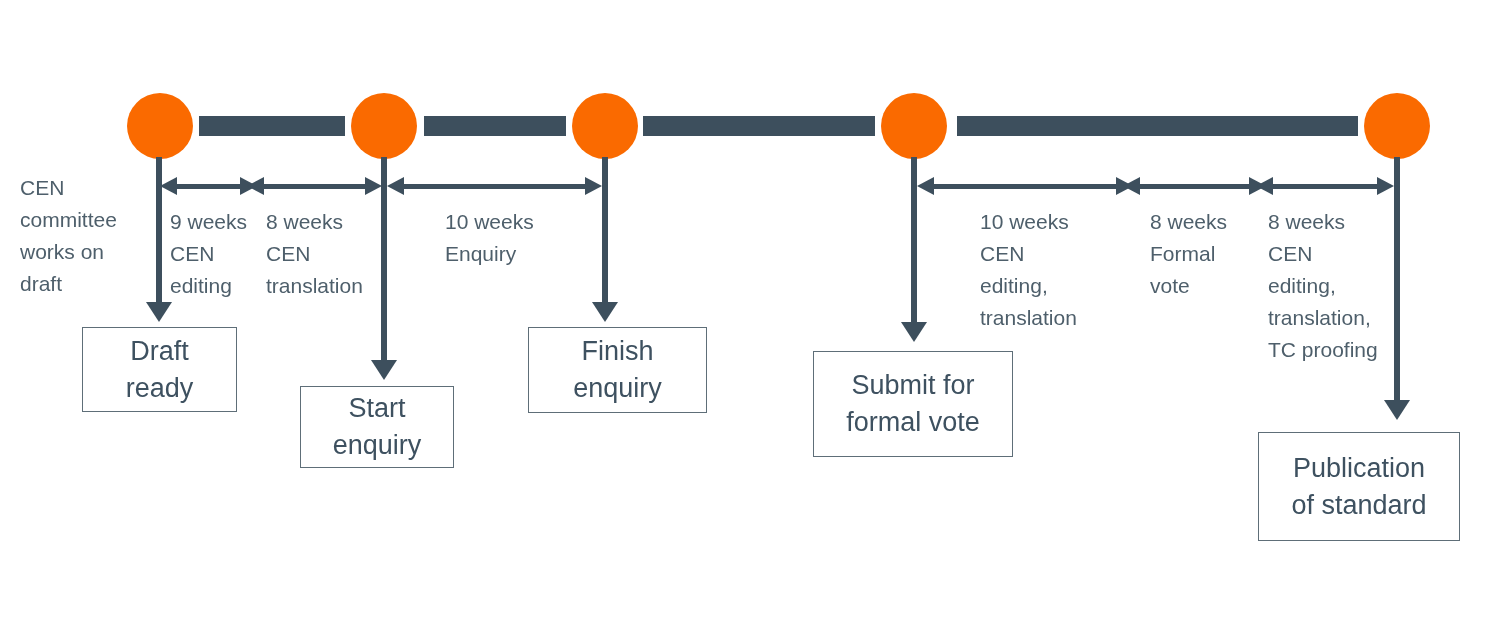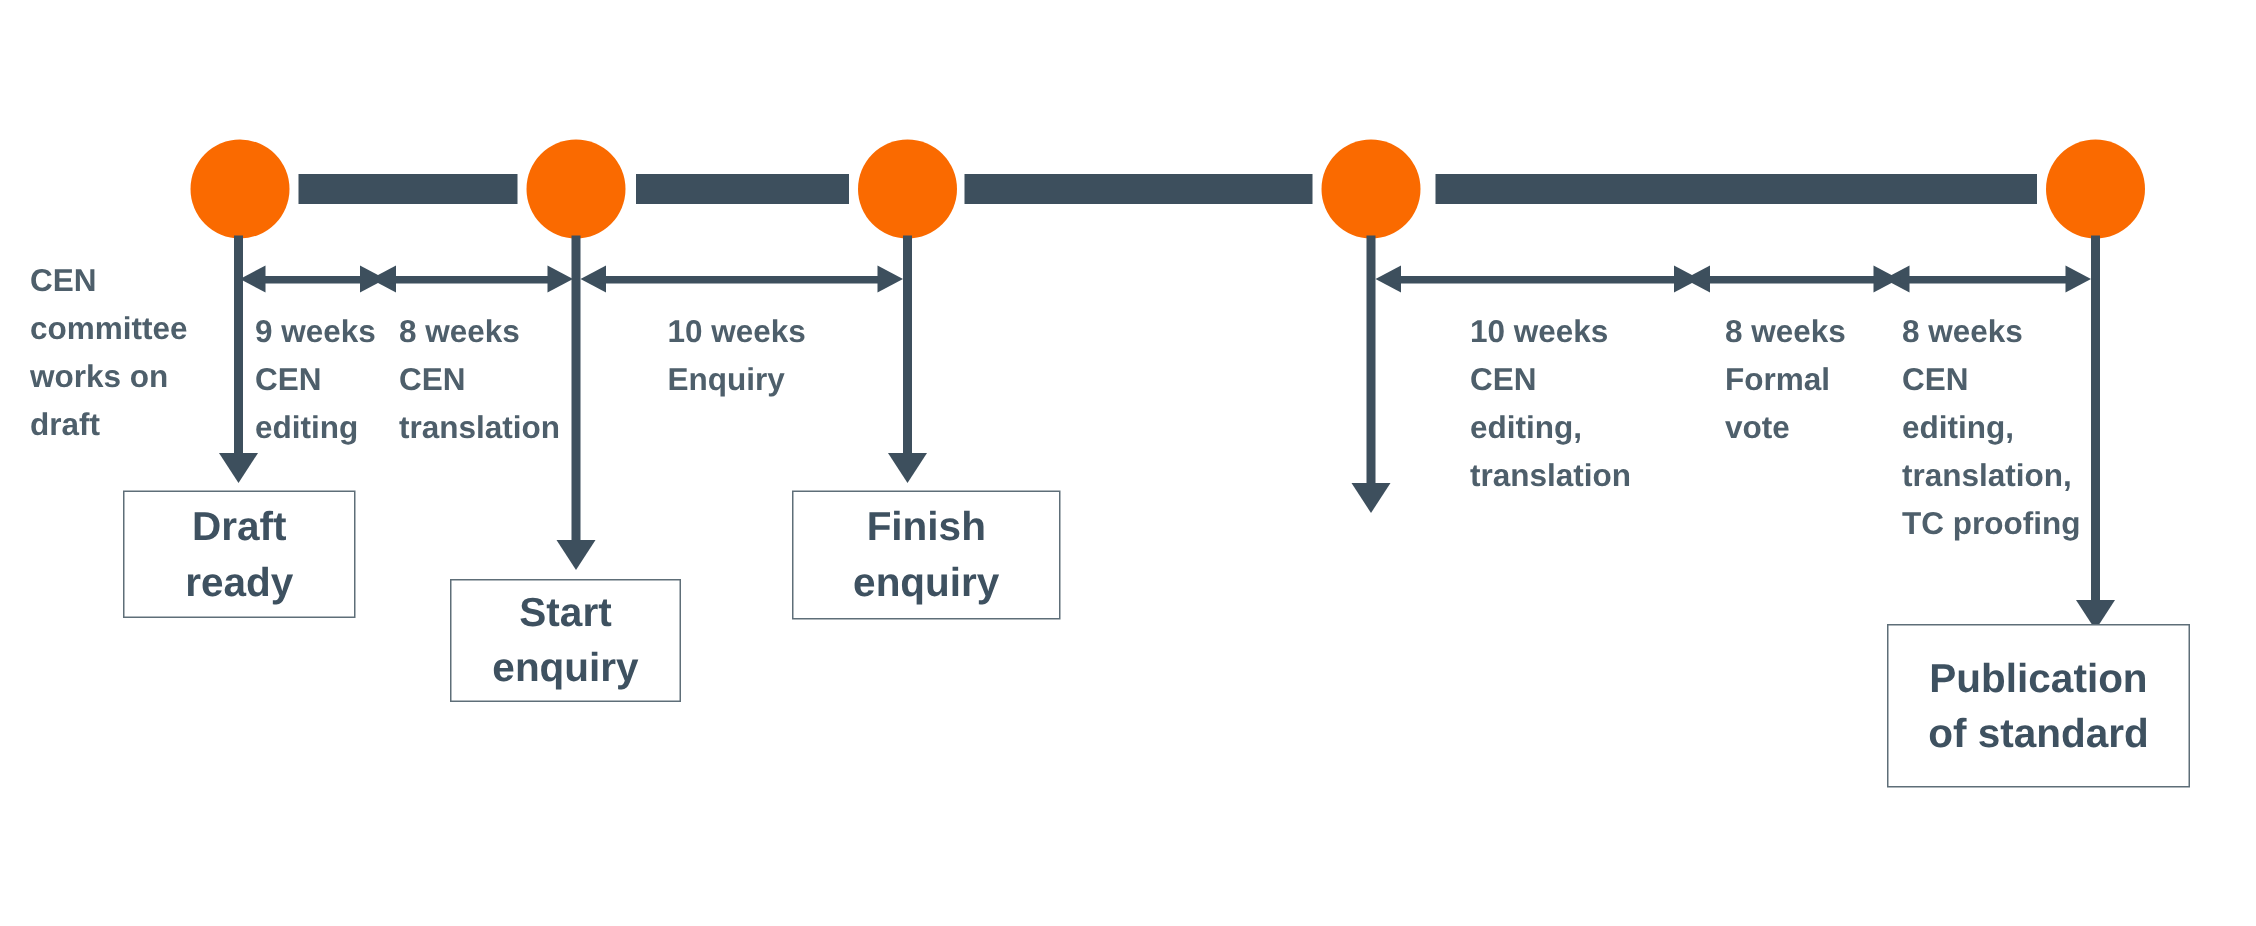--- a/index.html
+++ b/index.html
@@ -1,20 +1,20 @@
 <!DOCTYPE html>
 <html style="--orange: #fa6a00; --slate: #3d4f5d; --text: #4e5f6b; --box-border: #5e6e78; --box-text: #3e5160; --background: #ffffff;"><head>
 <meta charset="utf-8">
 <style>
   * { margin:0; padding:0; box-sizing:border-box; }
   html,body { background:#ffffff; }
   body { font-family:"Liberation Sans", sans-serif; }
   .canvas {
     position:relative; width:1504px; height:617px;
-    background:var(--background,#fff); overflow:hidden;font-weight:bold;
+    background:var(--background,#fff); overflow:hidden;
   }
   .node {
     position:absolute; top:93px; width:66px; height:66px;
     border-radius:50%; background:var(--orange,#fa6a00);
   }
   .bar { position:absolute; top:116px; height:20px; background:var(--slate,#3d4f5d); }
 
   .varrow { position:absolute; width:26px; }
   .vline  { position:absolute; left:10px; top:0; width:6px; height:calc(100% - 18px); background:var(--slate,#3d4f5d); }
   .vhead  { position:absolute; left:0; bottom:0; width:0; height:0;
@@ -136,16 +136,18 @@
 editing,
 translation,
 TC proofing</div>
 
   <div class="milestone" style="left:82px;top:327px;width:155px;height:85px">Draft
 ready</div>
   <div class="milestone" style="left:300px;top:386px;width:154px;height:82px">Start
 enquiry</div>
   <div class="milestone" style="left:528px;top:327px;width:179px;height:86px">Finish
 enquiry</div>
-  <div class="milestone" style="left:1258px;top:416px;width:202px;height:109px">Publication
+  <div class="milestone" style="left:813px;top:351px;width:200px;height:106px">Submit for
+formal vote</div>
+  <div class="milestone" style="left:1258px;top:432px;width:202px;height:109px">Publication
 of standard</div>
 
 </div>
 
 </body></html>

